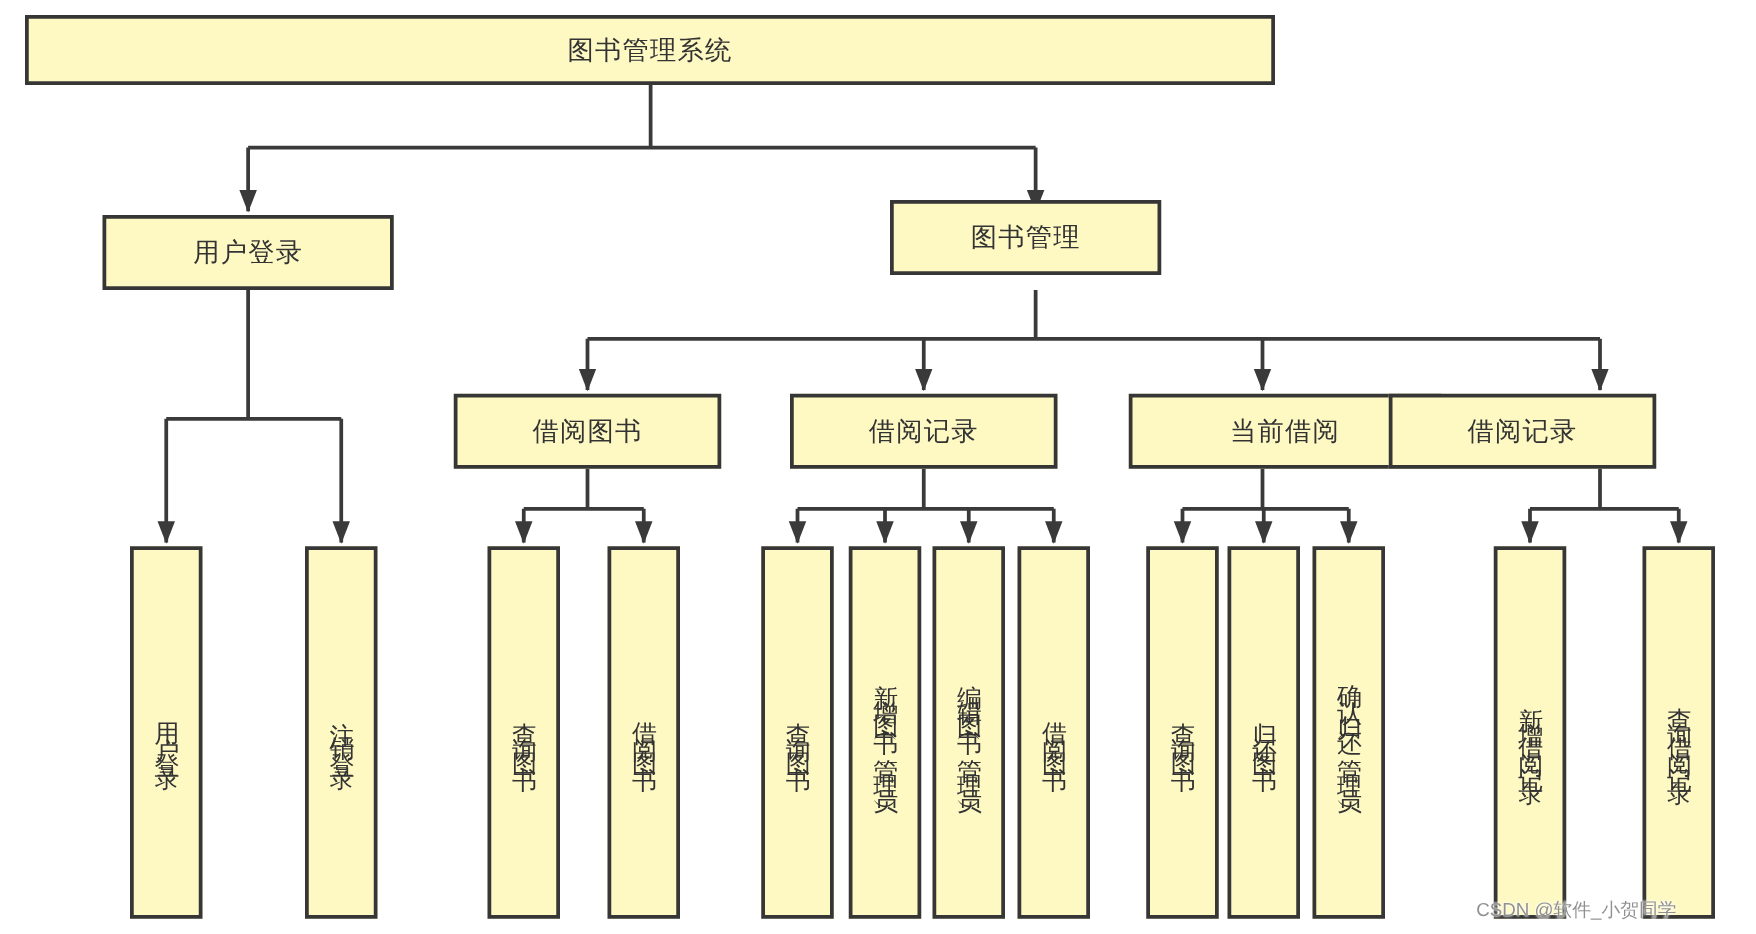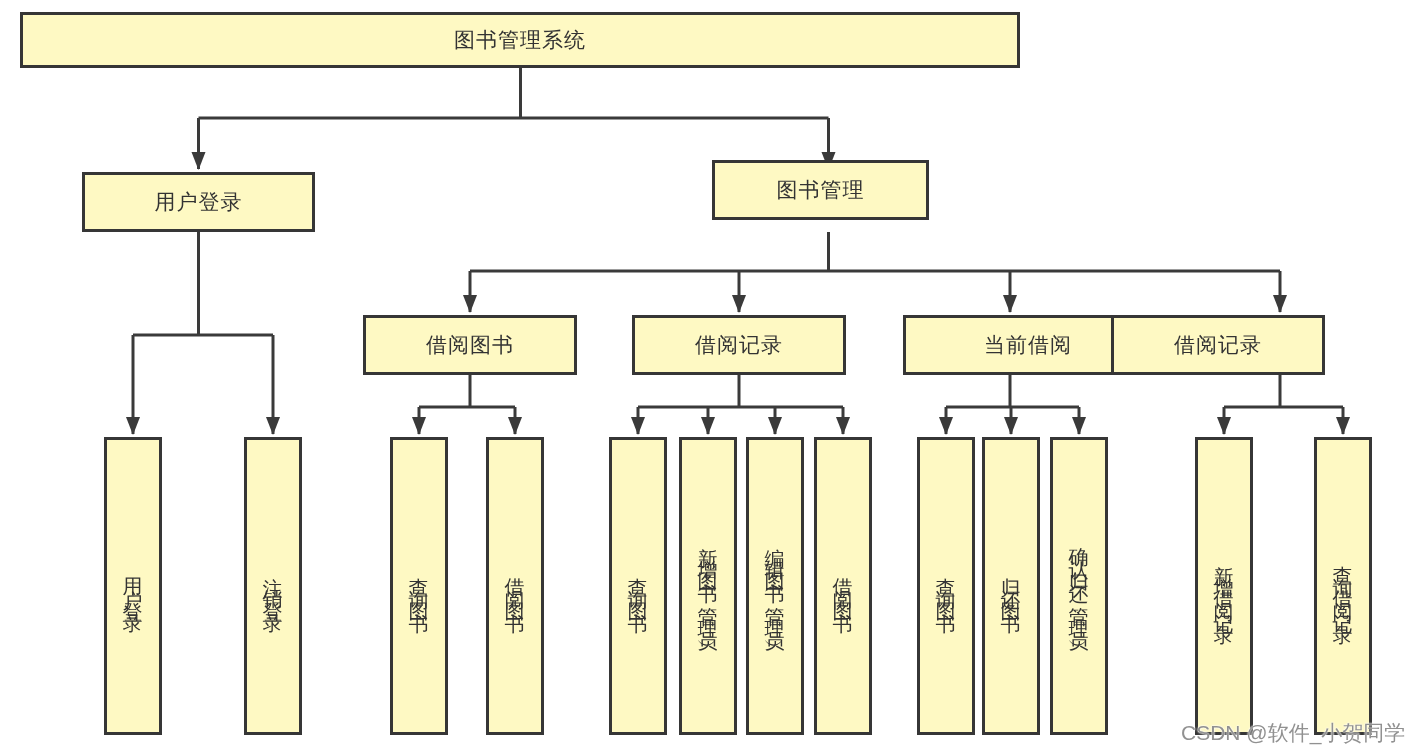--- a/index.html
+++ b/index.html
@@ -15,21 +15,21 @@
     display:flex;align-items:center;justify-content:center;
     color:#333333;
   }
   .box.h span{font-size:21px;letter-spacing:1px;white-space:nowrap;}
   .box.v span{
     writing-mode:vertical-rl;
     font-size:20px;letter-spacing:12px;line-height:1;
   }
   .watermark{
     position:absolute;left:1181px;top:719px;z-index:6;
-    font-size:21px;color:#919191;white-space:nowrap;
+    font-size:15px;color:#919191;white-space:nowrap;
     text-shadow:0 0 2px #ffffff,0 0 2px #ffffff;
   }
 </style>
 </head>
 <body>
 
 <svg id="connectors" viewBox="0 0 1405 747" xmlns="http://www.w3.org/2000/svg">
   <defs>
     <marker id="arrow" markerUnits="userSpaceOnUse" markerWidth="20" markerHeight="18" refX="17" refY="8" orient="auto">
       <path d="M0,1 L18,8 L0,15 Z" fill="#3a3a3a"></path>

